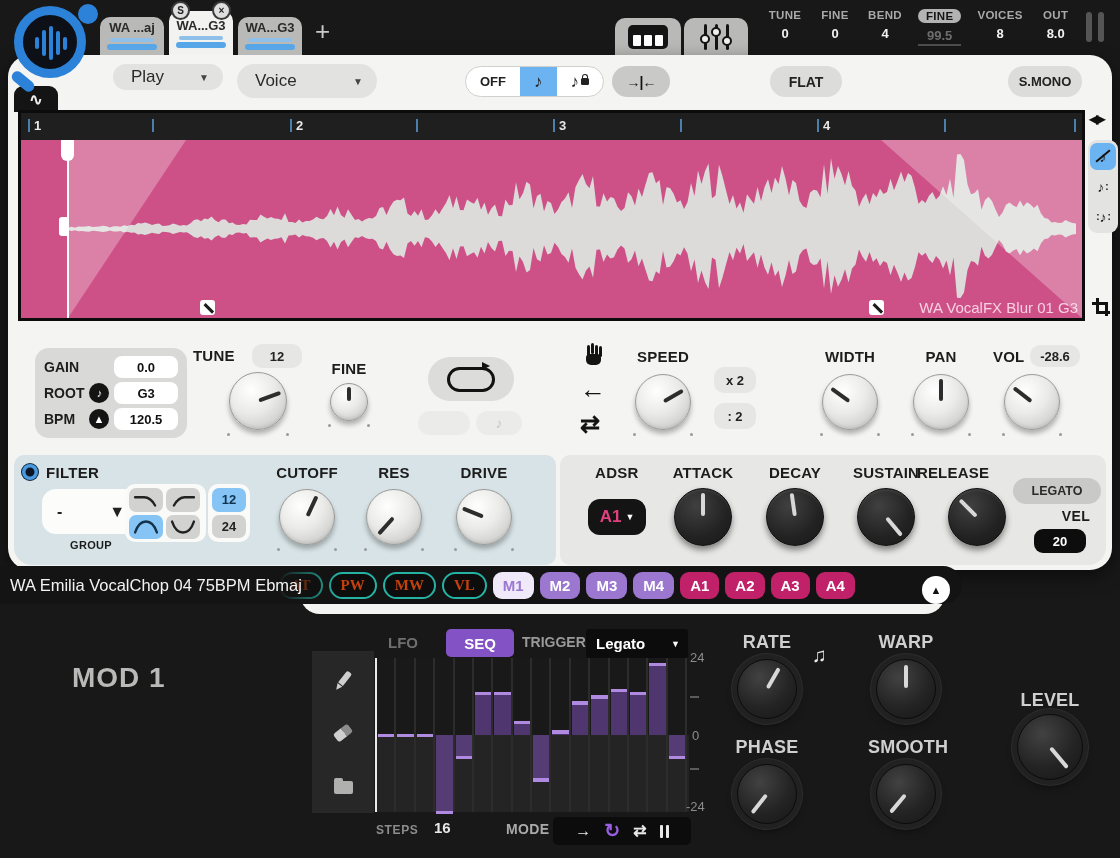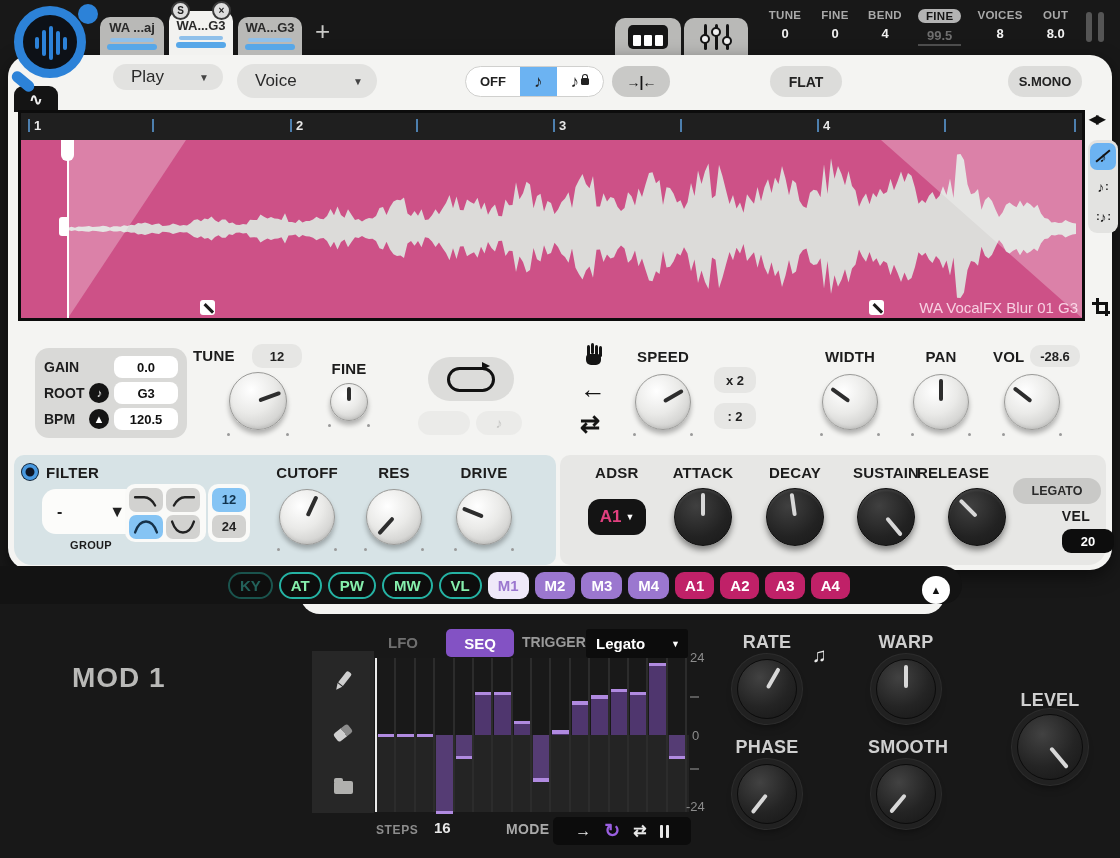--- a/index.html
+++ b/index.html
@@ -151,29 +151,29 @@
     display:flex; align-items:center; justify-content:center; }
   .slope-btn.sel { background:#85c4f4; color:#10324c; }
 
   .a1-dd { position:absolute; left:588px; top:499px; width:58px; height:36px; background:#141414; border-radius:12px;
     display:flex; align-items:center; justify-content:center; gap:4px; }
   .a1-dd .at { color:#e0407f; font-size:17px; font-weight:700; }
   .a1-dd .car { color:#fff; font-size:9px; }
   .legato-btn { position:absolute; left:1013px; top:478px; width:88px; height:26px; background:#c9c9c7; border-radius:13px;
     display:flex; align-items:center; justify-content:center; font-size:12.5px; font-weight:700; color:#2a2a2a; }
   .vel-pill { position:absolute; left:1034px; top:529px; width:52px; height:24px; background:#0d0d0d; border-radius:9px;
-    display:flex; align-items:center; justify-content:center; color:#fff; font-size:13px; font-weight:700;margin-left:28px; }
+    display:flex; align-items:center; justify-content:center; color:#fff; font-size:13px; font-weight:700; }
 
   
   #preset-bar { position:absolute; left:0; top:566px; width:962px; height:38px; background:#131313; border-radius:0 20px 20px 0; z-index:2; }
   #preset-name { position:absolute; left:0; top:566px; height:38px; z-index:4; display:flex; align-items:center; padding:0 36px 0 10px;
     background:linear-gradient(90deg, #141414 82%, rgba(20,20,20,0)); color:#f2f2f2; font-size:16.5px; }
   #badges { position:absolute; left:228px; top:572px; height:27px; display:flex; gap:6px; z-index:3; }
   .badge { height:27px; display:flex; align-items:center; justify-content:center; font-weight:700; font-size:15px; padding:0 10px; }
-  .badge.teal { border:2.5px solid #25b2a3; color:#86efac; background:#0d0d0d; border-radius:14px; }
+  .badge.teal { border:2.5px solid #25b2a3; color:#c2410c; background:#0d0d0d; border-radius:14px;font-family:Liberation Serif, serif; }
   .badge.teal-dim { border:2.5px solid #1d6f66; color:#2a8379; background:#0d0d0d; border-radius:14px; opacity:.7; }
   .badge.mod { background:#9b77cf; color:#fff; border-radius:9px; }
   .badge.mod-active { background:#efe9f9; color:#9b77cf; border-radius:9px; }
   .badge.acc { background:#c02168; color:#fff; border-radius:9px; }
   #collapse-btn { position:absolute; left:922px; top:576px; width:28px; height:28px; border-radius:50%; background:#fff; z-index:4;
     display:flex; align-items:center; justify-content:center; font-size:11px; color:#111; }
 
   
   #mod-title { position:absolute; left:72px; top:662px; font-size:28px; font-weight:700; color:#b9b9b7; letter-spacing:1px; }
   .mod-tab-lfo { position:absolute; left:388px; top:634px; font-size:15px; font-weight:700; color:#6f6f6f; }
@@ -518,20 +518,21 @@
     </div>
   <div class="klabel" style="left:903px; top:464px; width:100px">RELEASE</div>
   <div class="knob dark" style="left:948px; top:488px; width:58px; height:58px">
       <div class="ptr" style="transform: rotate(-45deg);"></div>
     </div>
   <div class="legato-btn">LEGATO</div>
   <div class="sec-label" style="left:1030px; top:508px; width:60px; text-align:right; font-size:14px">VEL</div>
   <div class="vel-pill">20</div>
 
   <div id="preset-bar"></div>
+  <div id="preset-name">WA Emilia VocalChop 04 75BPM Ebmaj</div>
   <div id="badges">
       <div class="badge teal-dim">KY</div>
       <div class="badge teal">AT</div>
       <div class="badge teal">PW</div>
       <div class="badge teal">MW</div>
       <div class="badge teal">VL</div>
       <div class="badge mod-active">M1</div>
       <div class="badge mod">M2</div>
       <div class="badge mod">M3</div>
       <div class="badge mod">M4</div>

